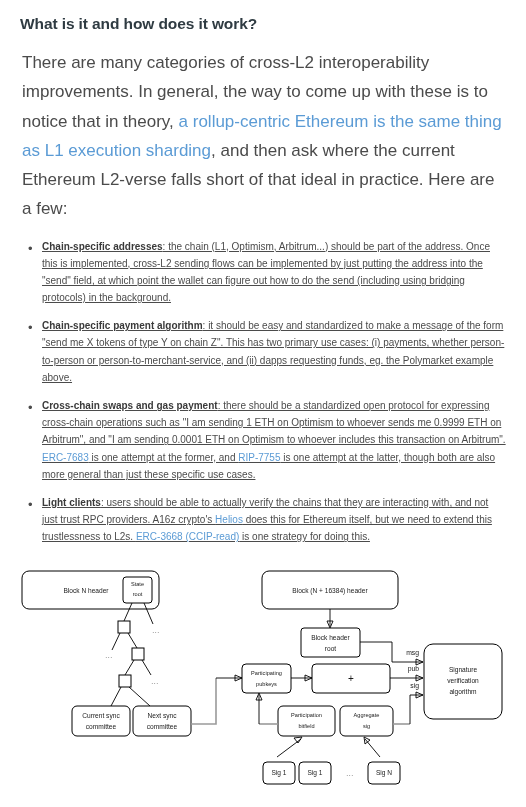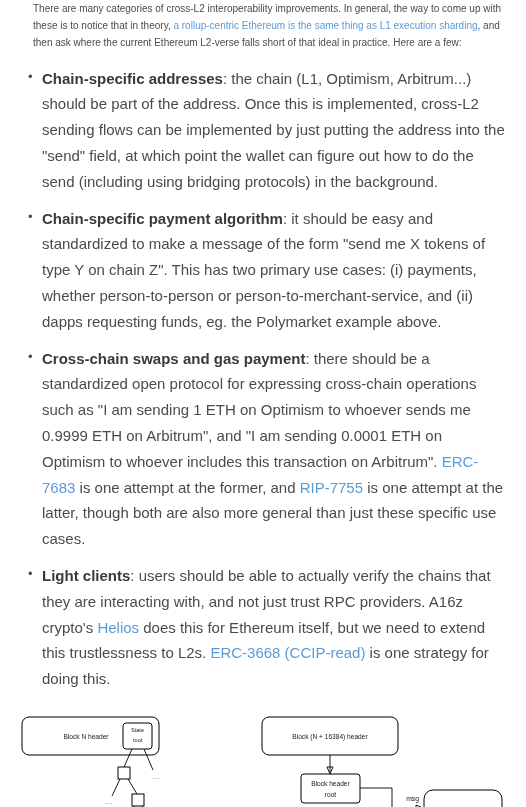--- a/index.html
+++ b/index.html
@@ -20,40 +20,41 @@
   }
   h2.section-heading {
     font-size: 15.5px;
     line-height: 1.3;
     font-weight: bold;
     color: #2f3b42;
     margin: 14px 0 14px 0;
     letter-spacing: -0.1px;
   }
   p.body-text {
-    font-size: 10px;
+    font-size: 17px;
     line-height: 1.72;
-    margin: 0 0 14px 13px;
+    margin: 0 0 14px 2px;
     color: #4b4b4b;
   }
   a.link {
     color: #5b9bd5;
     text-decoration: none;
   }
   ul.bullet-list {
     margin: 0 0 12px 0;
     padding-left: 22px;
     list-style: none;
   }
   ul.bullet-list > li {
-    font-size: 15px;
+    font-size: 10px;
     line-height: 1.72;
     margin: 4px 0 11px 0;
     position: relative;
     color: #4b4b4b;
+    text-decoration: underline;
   }
   ul.bullet-list > li:before {
     content: "\2022";
     position: absolute;
     left: -14px;
     top: 0;
     color: #4b4b4b;
     font-size: 13px;
   }
   ul.bullet-list > li b {
@@ -111,20 +112,21 @@
     text-anchor: middle;
     dominant-baseline: middle;
     letter-spacing: 0.6px;
   }
 </style>
 </head>
 <body>
 
 <div class="page">
 
+  <h2 class="section-heading">What is it and how does it work?</h2>
 
   <p class="body-text"><span>There are many categories of cross-L2 interoperability improvements. In general, the way to come up with these is to notice that in theory, </span><a class="link" href="#">a rollup-centric Ethereum is the same thing as L1 execution sharding</a><span>, and then ask where the current Ethereum L2-verse falls short of that ideal in practice. Here are a few:</span></p>
 
   <ul class="bullet-list">
 
     <li><b>Chain-specific addresses</b><span>: the chain (L1, Optimism, Arbitrum...) should be part of the address. Once this is implemented, cross-L2 sending flows can be implemented by just putting the address into the "send" field, at which point the wallet can figure out how to do the send (including using bridging protocols) in the background.</span></li>
 
     <li><b>Chain-specific payment algorithm</b><span>: it should be easy and standardized to make a message of the form "send me X tokens of type Y on chain Z". This has two primary use cases: (i) payments, whether person-to-person or person-to-merchant-service, and (ii) dapps requesting funds, eg. the Polymarket example above.</span></li>
 
     <li><b>Cross-chain swaps and gas payment</b><span>: there should be a standardized open protocol for expressing cross-chain operations such as "I am sending 1 ETH on Optimism to whoever sends me 0.9999 ETH on Arbitrum", and "I am sending 0.0001 ETH on Optimism to whoever includes this transaction on Arbitrum". </span><a class="link" href="#">ERC-7683</a><span> is one attempt at the former, and </span><a class="link" href="#">RIP-7755</a><span> is one attempt at the latter, though both are also more general than just these specific use cases.</span></li>

